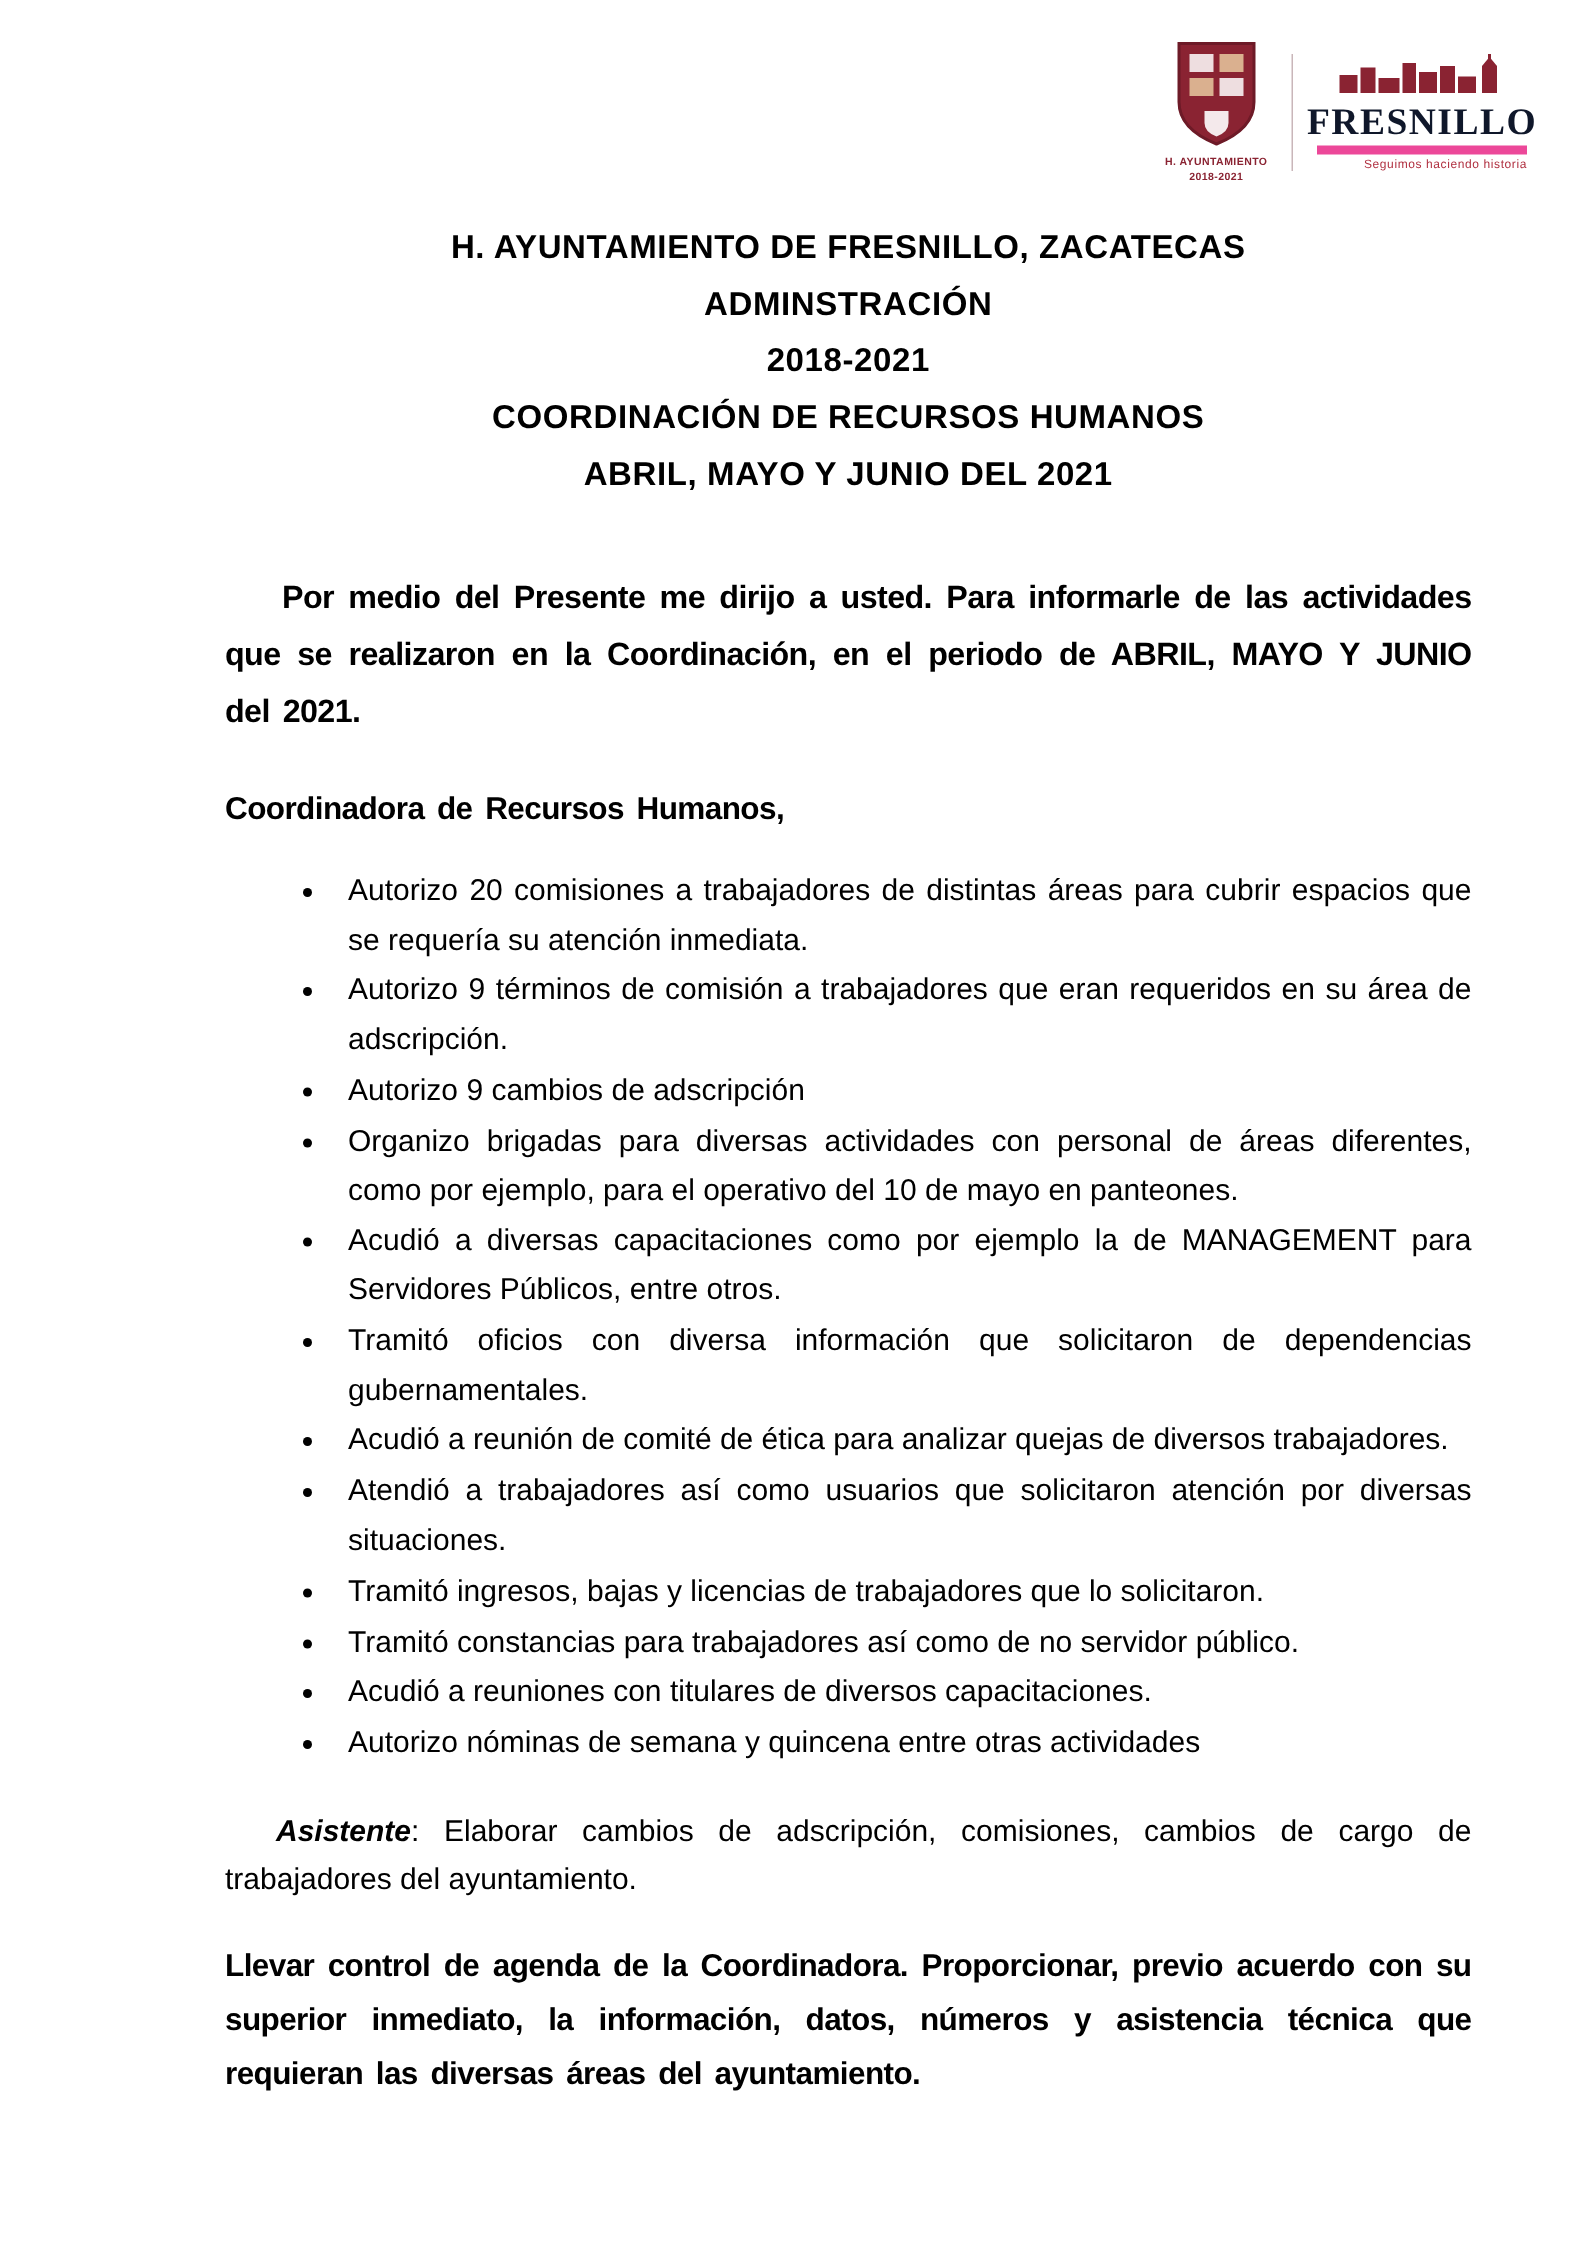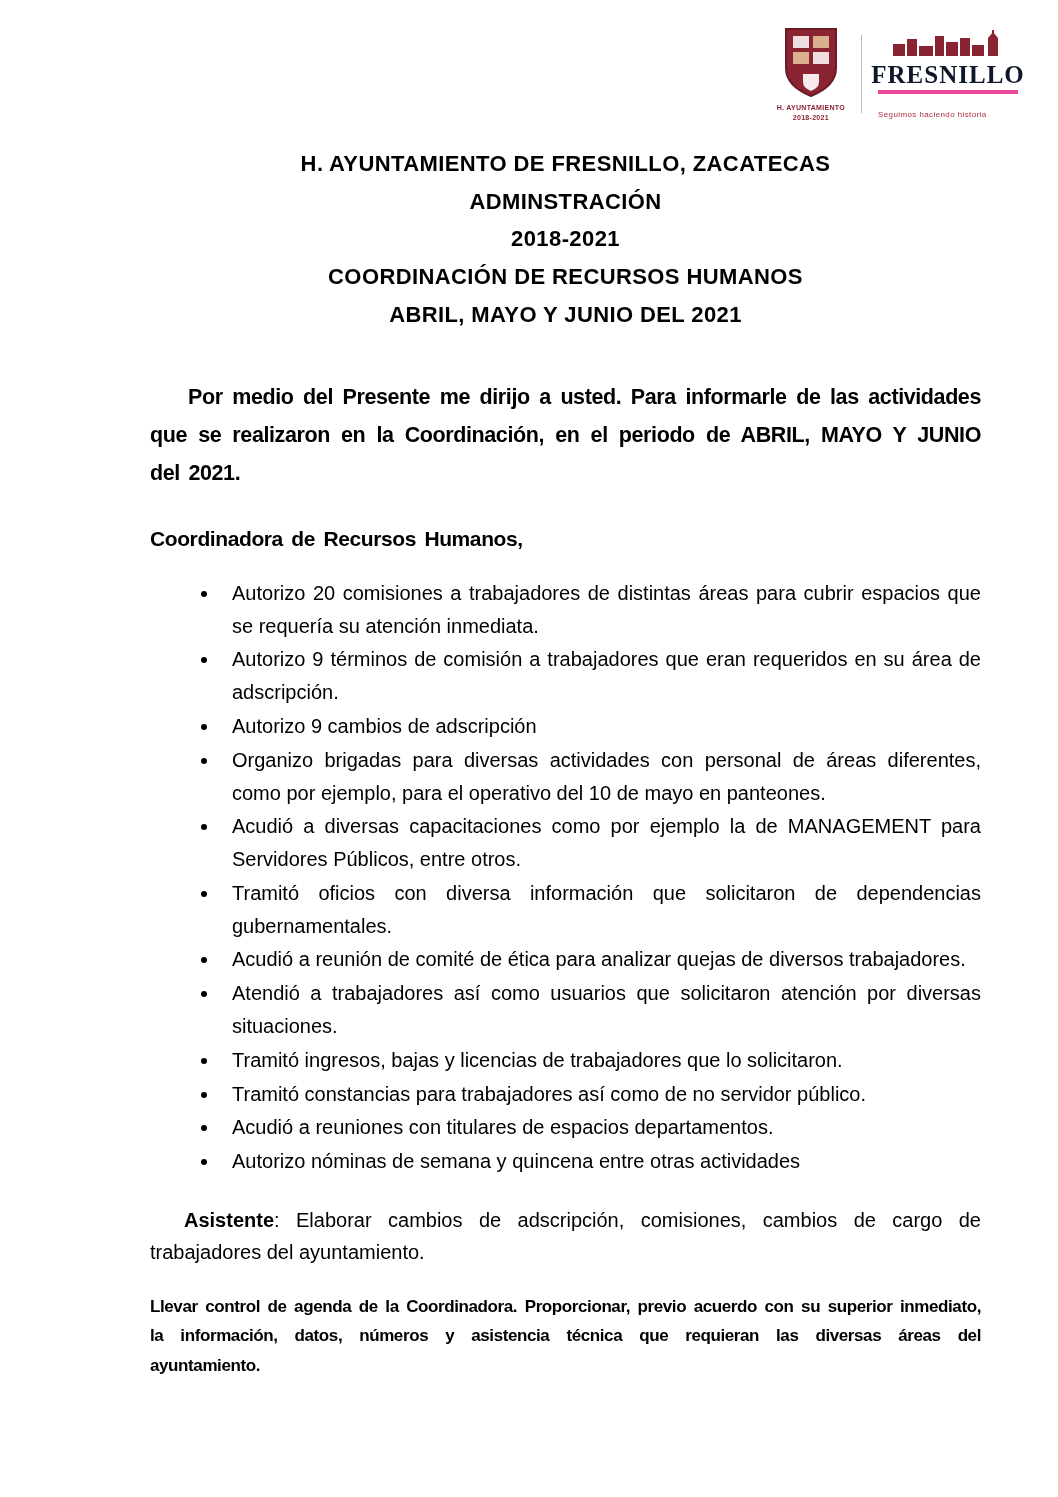--- a/index.html
+++ b/index.html
@@ -19,22 +19,22 @@
   }
   .crest-block{display:flex;flex-direction:column;align-items:center;}
   .crest-caption{color:#8a2332;font-size:7px;font-weight:bold;line-height:1.2;text-align:center;margin-top:2px;letter-spacing:.3px;}
   .logo-divider{width:1px;height:78px;background:#c9b6b9;}
   .fresnillo-block{display:flex;flex-direction:column;align-items:center;width:140px;}
   .fresnillo-title{
     font-family:"Liberation Serif", serif;
     font-weight:bold;color:#0f172a;font-size:25px;letter-spacing:1px;line-height:1;margin-top:2px;
   }
   .fresnillo-tagline{
-    border-top:4px solid #ec4899;width:100%;text-align:left;
-    color:#b03040;font-size:8px;margin-top:3px;padding-top:16px;letter-spacing:.4px;
+    border-top:6px solid #ec4899;width:100%;text-align:right;
+    color:#b03040;font-size:8px;margin-top:3px;padding-top:2px;letter-spacing:.4px;
   }
   .content{padding:8px 77px 0 150px;box-sizing:border-box;}
   .title-block{
     text-align:center;font-weight:bold;font-size:22px;line-height:1.72;
     letter-spacing:.4px;margin-top:14px;
   }
   .condensed{
     font-weight:700;
     letter-spacing:-0.4px;
     word-spacing:3px;
@@ -54,23 +54,23 @@
   }
   ul.bullets li{
     text-align:justify;
     padding-left:12px;
     margin-bottom:1px;
   }
   .asistente-para{
     font-size:20px;line-height:1.6;text-align:justify;
     text-indent:34px;margin-top:26px;
   }
-  .asistente-label{font-weight:bold;}
+  .asistente-label{font-weight:bold;font-style:italic;}
   .closing{
-    font-size:17px;line-height:1.72;text-align:justify;
+    font-size:21px;line-height:1.72;text-align:justify;
     margin-top:24px;
   }
 </style>
 </head>
 <body>
 
 <div class="header">
 
   <div class="crest-block">
     <span>
@@ -127,21 +127,21 @@
     <li>Autorizo 20 comisiones a trabajadores de distintas áreas para cubrir espacios que se  requería  su atención inmediata.</li>
     <li>Autorizo 9 términos de comisión a trabajadores que eran requeridos en su área de adscripción.</li>
     <li>Autorizo 9 cambios de adscripción</li>
     <li>Organizo brigadas para diversas actividades con personal de áreas diferentes, como por ejemplo, para el operativo del 10 de mayo en panteones.</li>
     <li>Acudió a diversas capacitaciones como por ejemplo la de MANAGEMENT para Servidores Públicos, entre otros.</li>
     <li>Tramitó oficios con diversa información que solicitaron de  dependencias gubernamentales.</li>
     <li>Acudió a reunión de comité de ética para analizar quejas de diversos trabajadores.</li>
     <li>Atendió a trabajadores así como usuarios que solicitaron atención por diversas situaciones.</li>
     <li>Tramitó ingresos, bajas y licencias de trabajadores que lo solicitaron.</li>
     <li>Tramitó constancias para trabajadores así como de no servidor público.</li>
-    <li>Acudió a reuniones con titulares de espacios departamentos.</li>
+    <li>Acudió a reuniones con titulares de diversos capacitaciones.</li>
     <li>Autorizo nóminas de semana y quincena entre otras actividades</li>
   </ul>
 
   <p class="asistente-para"><span class="asistente-label">Asistente</span><span>:    Elaborar cambios de adscripción, comisiones, cambios de cargo de trabajadores del ayuntamiento.</span></p>
 
   <p class="closing condensed">Llevar control de agenda de la Coordinadora. Proporcionar, previo acuerdo con su superior inmediato, la información, datos, números y asistencia técnica que requieran las diversas áreas del ayuntamiento.</p>
 
 </div>
 
 </body></html>

